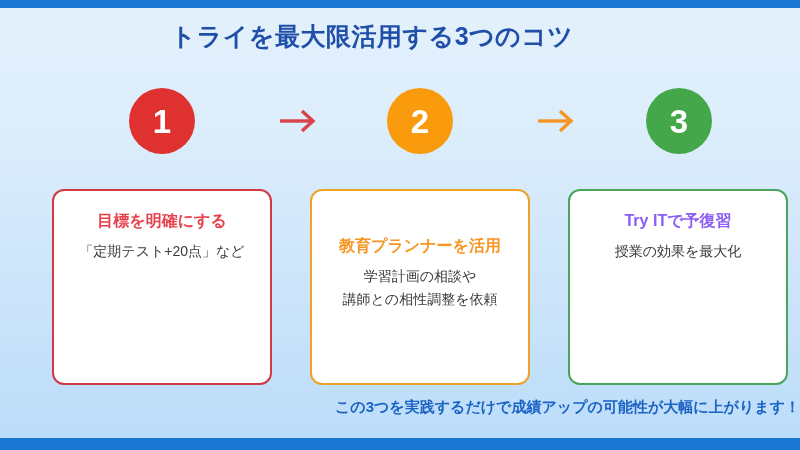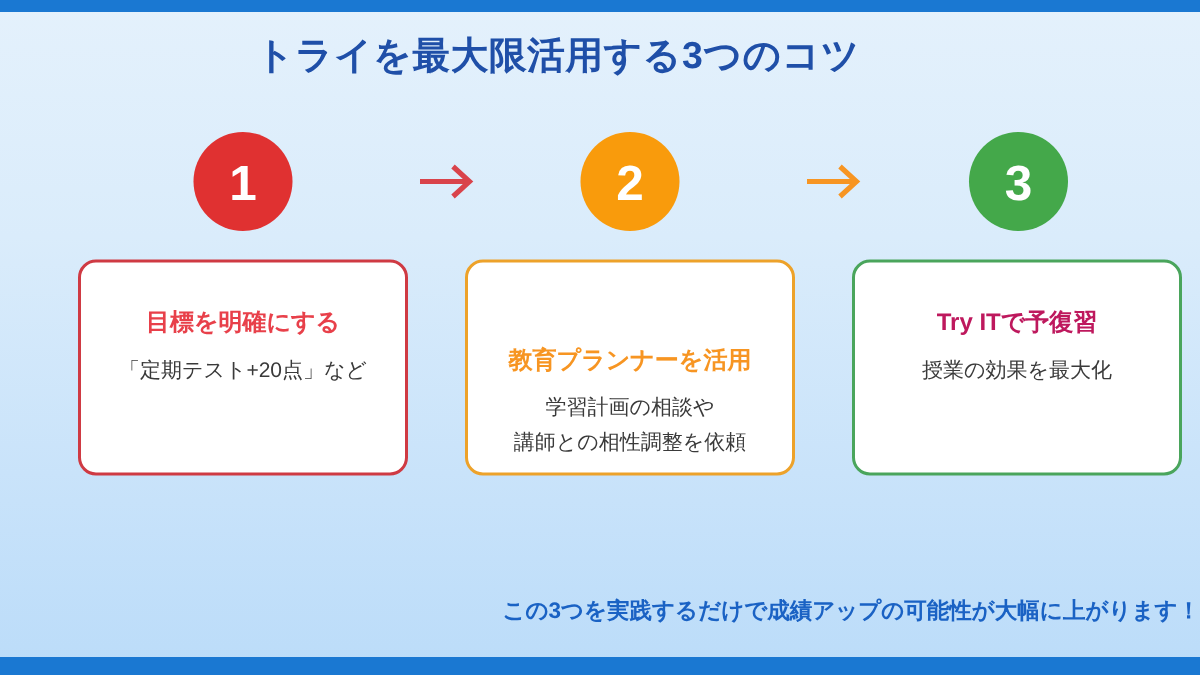--- a/index.html
+++ b/index.html
@@ -89,43 +89,43 @@
   
   .cards {
     position: absolute;
     left: 0;
     top: 173px;
     width: 800px;
     height: 201px;
   }
   .card {
     position: absolute;
-    top: 0;
+    top: 16px;
     width: 220px;
-    height: 144px;
+    height: 196px;
     box-sizing: border-box;
     background: #ffffff;
     border-radius: 12px;
     border: 2px solid #cccccc;
-    padding-top: 31px;
+    padding-top: 20px;
   }
   .card-1 { left: 52px;  border-color: #cf3a43; }
   .card-2 { left: 310px; border-color: #eda22a; }
   .card-3 { left: 568px; border-color: #4aa55c; }
 
   .card-heading {
     text-align: center;
     font-size: 16px;
     font-weight: bold;
     line-height: 1.2;
     white-space: nowrap;
   }
   .card-1 .card-heading { color: #e8404a; }
   .card-2 .card-heading { color: #f79522; margin-top: 25px; }
-  .card-3 .card-heading { color: #be185d; }
+  .card-3 .card-heading { color: #8b5cf6; }
 
   .card-body {
     margin-top: 10px;
     text-align: center;
     font-size: 14px;
     line-height: 1.65;
     color: #3a3a3a;
   }
   .card-body .line {
     display: block;

